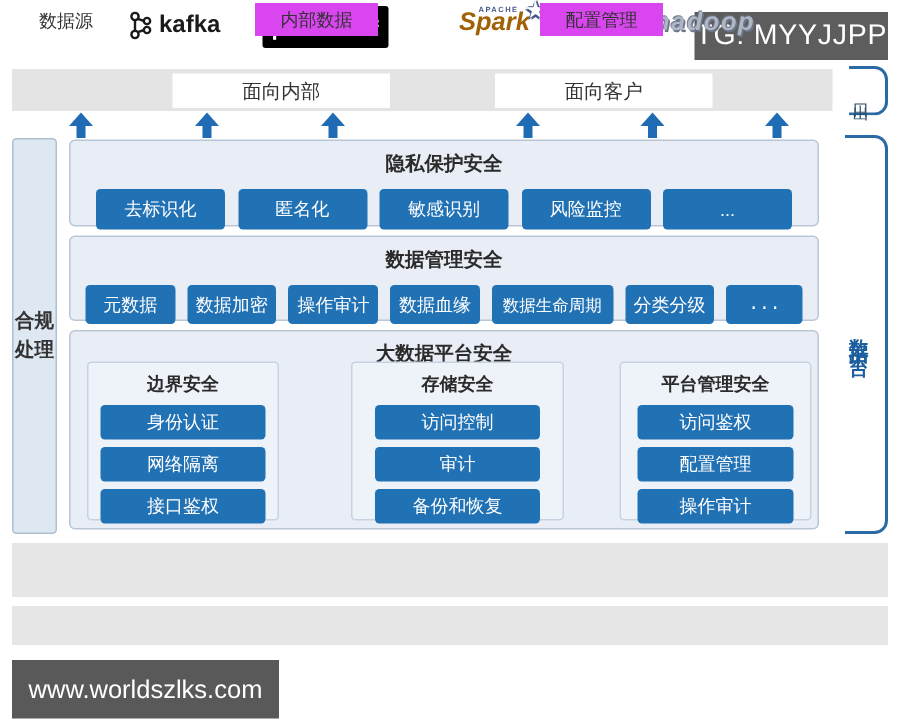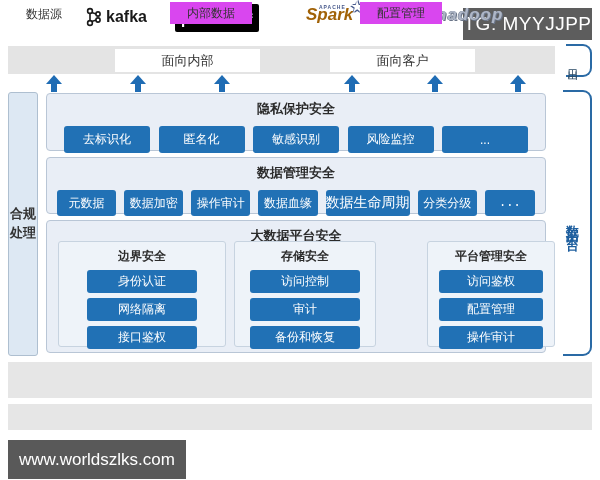--- a/index.html
+++ b/index.html
@@ -45,27 +45,27 @@
   .sec-mgmt    { top:157px; height:57px;font-family:Liberation Mono, monospace; }
   .sec-platform{ top:220px; height:133px; }
 
   .chip-row { display:flex; justify-content:space-between; align-items:center; }
   .sec-privacy .chip-row { padding:8px 17px 0 17px; }
   .sec-mgmt .chip-row { padding:8px 10px 0 10px; gap:8px; }
   .chip { background:#2171b5; color:#fff; font-size:12px; height:27px; border-radius:3px;
           display:flex; align-items:center; justify-content:center; white-space:nowrap; }
   .sec-privacy .chip { width:86px; }
   .sec-mgmt .chip { flex:1; height:26px; }
-  .sec-mgmt .chip.wide { flex:1.35; font-size:14px; }
+  .sec-mgmt .chip.wide { flex:1.35; font-size:11px; }
   .sec-mgmt .chip.tight { flex:0.85; }
 
   .group { position:absolute; top:20px; height:106px; background:#eef3f9; border:1px solid #c7d3e0; border-radius:3px; }
-  .group-1 { left:11px;  width:168px; }
+  .group-1 { left:11px;  width:128px; }
   .group-2 { left:187px; width:142px; }
-  .group-3 { left:380px; width:128px; }
+  .group-3 { left:366px; width:128px; }
   .group-title { text-align:center; font-size:12px; color:#2b2b2b; font-weight:600; padding-top:6px; }
   .group-chips { display:flex; flex-direction:column; align-items:center; gap:5px; margin-top:5px; }
   .group .chip { width:110px; height:23px; }
   .group-3 .chip { width:104px; }
 
   
   .tech-bar { position:absolute; left:8px; top:362px; width:584px; height:36px; background:#e6e6e6; }
   .logo { position:absolute; display:flex; align-items:center; }
   .logo-kafka { left:85px; top:7px; gap:3px; }
   .kafka-text { font-size:16px; font-weight:700; color:#1a1a1a; }

